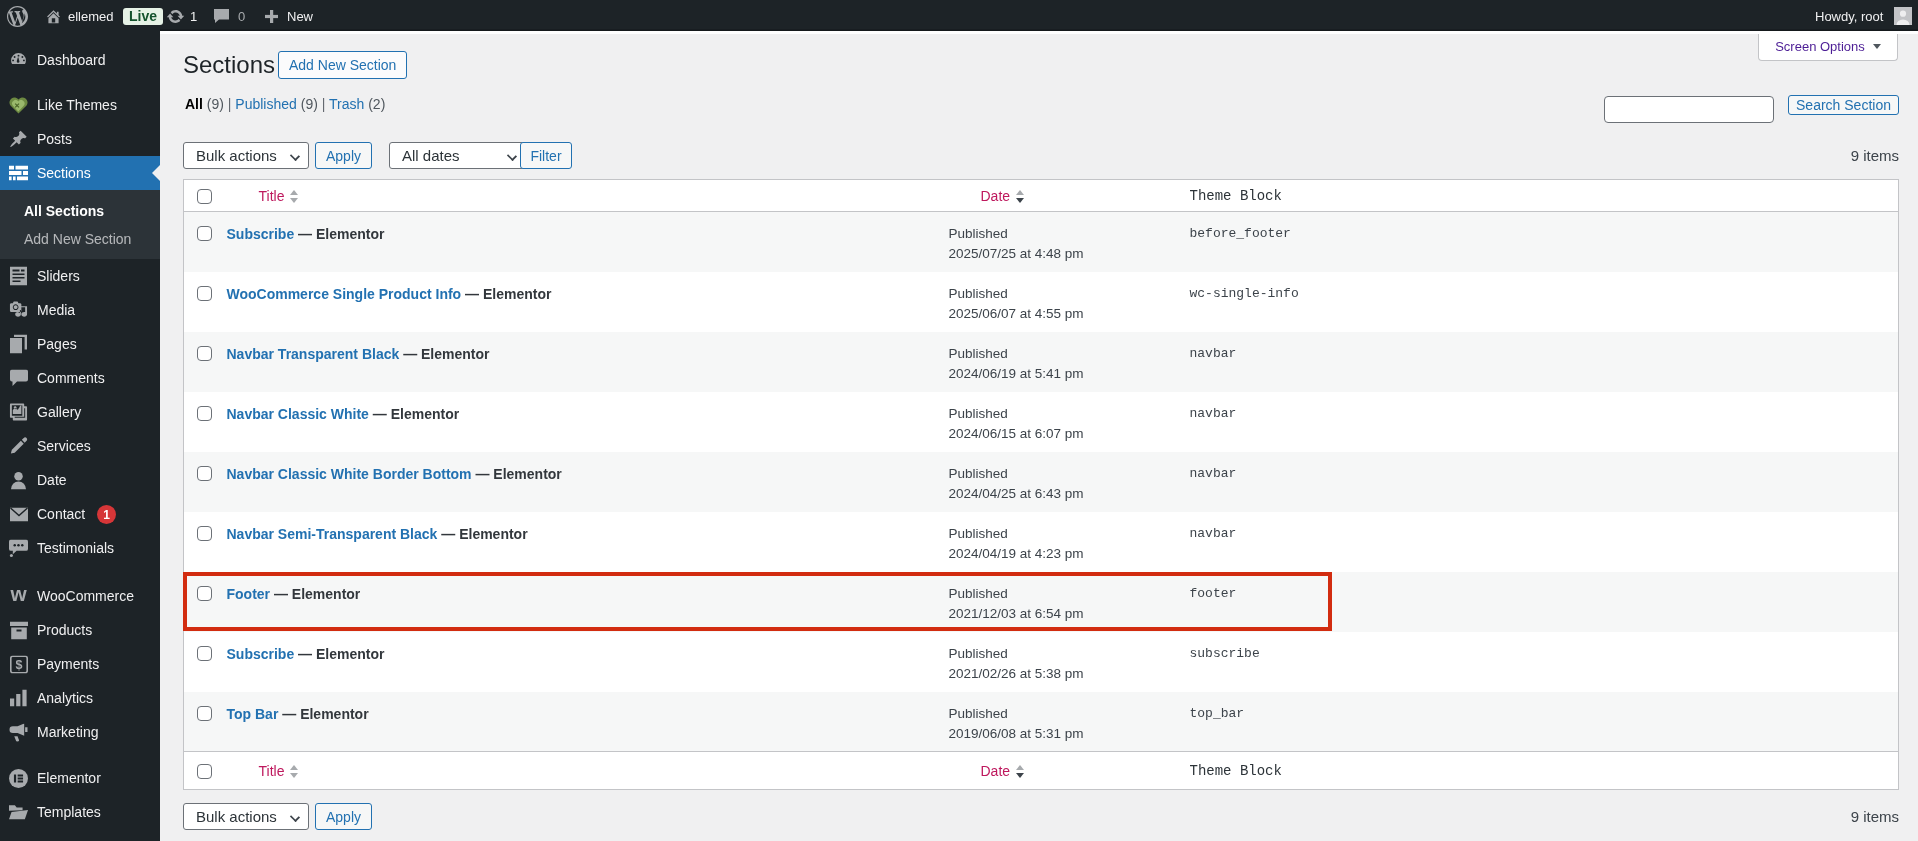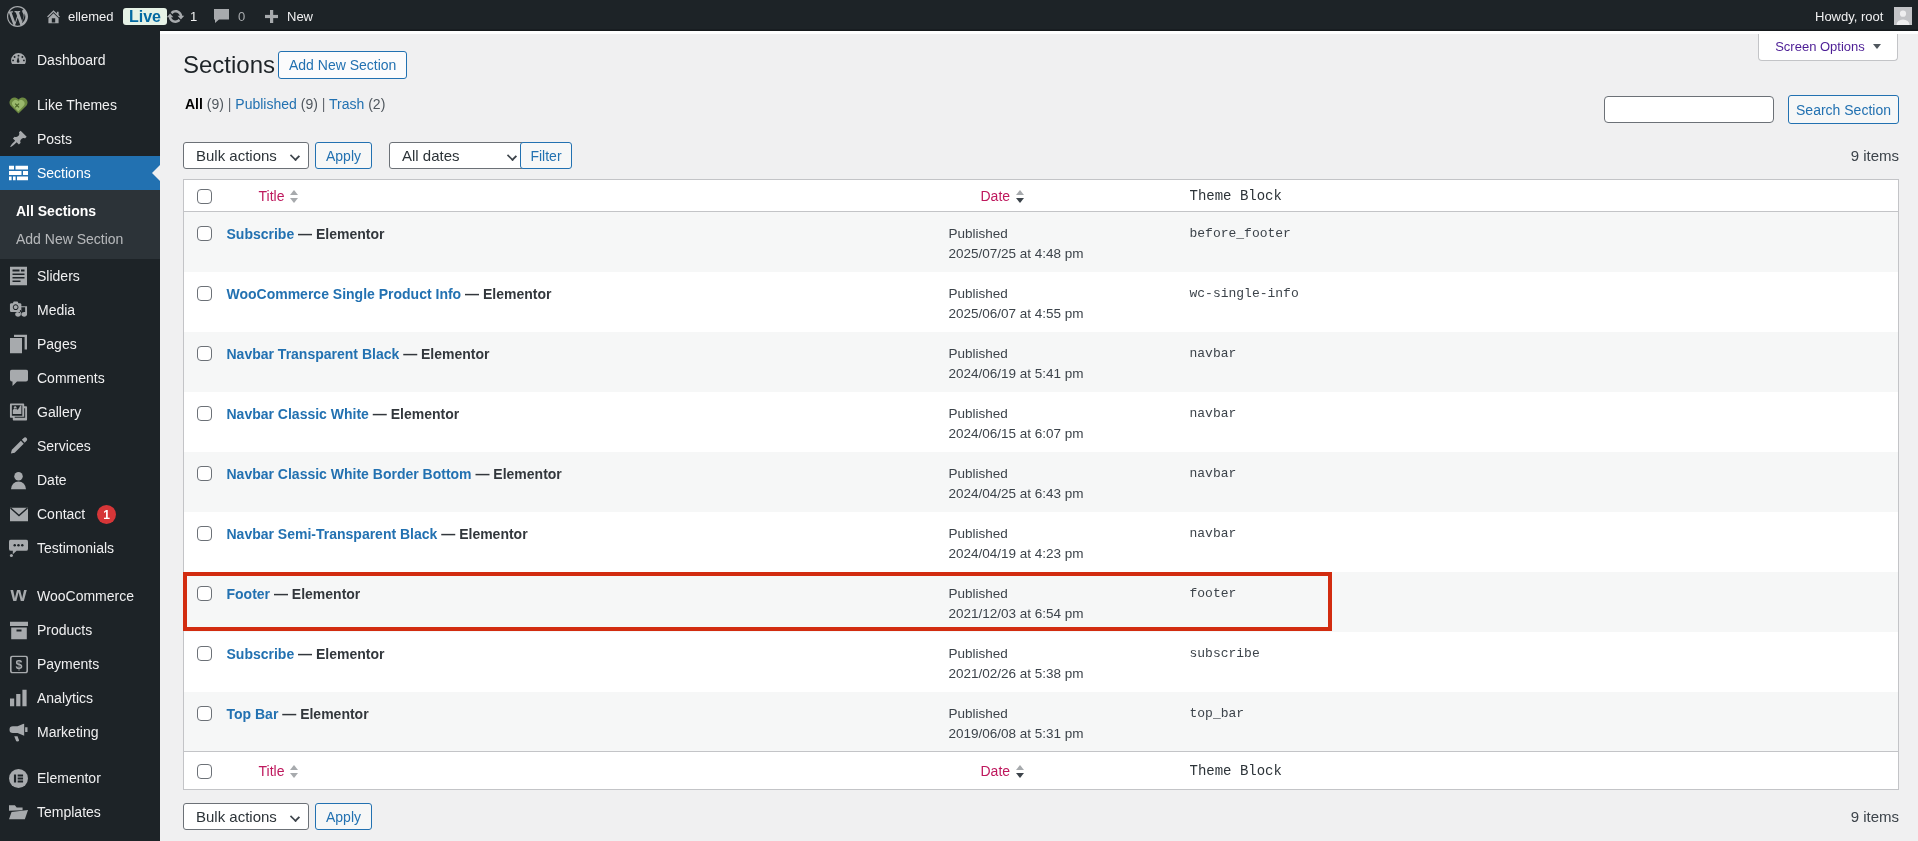--- a/index.html
+++ b/index.html
@@ -5,33 +5,33 @@
 * { margin:0; padding:0; box-sizing:border-box; }
 html,body { width:1918px; height:841px; overflow:hidden; }
 body { font-family:"Liberation Sans", sans-serif; background:#f0f0f1; position:relative; }
 
 
 #adminbar { position:absolute; left:0; top:0; width:1918px; height:32px; background:#1d2327; color:#f0f0f1; font-size:13px; z-index:50; }
 .ab-item { position:absolute; top:0; height:32px; display:flex; align-items:center; color:#f0f0f1; }
 
 
 
-.live-badge { background:#e6f2e6; color:#0369a1; font-weight:bold; font-size:16px; padding:1px 6px; border-radius:3px; line-height:15px; }
+.live-badge { background:#e6f2e6; color:#14532d; font-weight:bold; font-size:14px; padding:1px 6px; border-radius:3px; line-height:15px; }
 
 
 #menu { position:absolute; left:0; top:32px; width:160px; height:809px; background:#1d2327; color:#f0f0f1; font-size:14px; }
 .mi { height:34px; display:flex; align-items:center; position:relative; }
 .mi .mico { position:absolute; left:9px; top:50%; transform:translateY(-50%); width:19px; height:19px; display:flex; align-items:center; justify-content:center; color:#a7aaad; }
 .mi .mtxt { position:absolute; left:37px; top:50%; transform:translateY(-50%); white-space:nowrap; }
 .msep { height:11px; }
 .mi.cur { background:#2271b1; }
 .mi.cur .mtxt { color:#fff; }
 .mi.cur .mico { color:#fff; }
 .mi.cur:after { content:""; position:absolute; right:0; top:50%; margin-top:-8px; border-style:solid; border-width:8px 8px 8px 0; border-color:transparent #f0f0f1 transparent transparent; }
-#submenu { background:#2c3338; padding:7px 4px 6px; }
+#submenu { background:#2c3338; padding:7px 12px 6px; }
 .smi { height:28px; line-height:28px; padding-left:12px; color:rgba(240,240,241,.7); font-size:14px; }
 .smi.cur { color:#fff; font-weight:bold; }
 
 
 #main { position:absolute; left:160px; top:32px; width:1758px; height:809px; background:#f0f0f1; }
 #screenopts { position:absolute; right:20px; top:0; width:140px; height:29px; background:#fff; border:1px solid #c3c4c7; border-top:none; border-radius:0 0 4px 4px; color:#4c1d95; font-size:13px; display:flex; align-items:center; justify-content:center; }
 #screenopts .caret { margin-left:8px; width:0; height:0; border-left:4.5px solid transparent; border-right:4.5px solid transparent; border-top:5.5px solid #50575e; }
 
 h1 { position:absolute; left:23px; top:19px; font-size:24px; font-weight:400; color:#1d2327; line-height:28px; }
 #addnew { position:absolute; left:118px; top:19px; height:28px; padding:0 10px; background:#fbfbfc; border:1px solid #2271b1; border-radius:3px; color:#2271b1; font-size:14px; line-height:27px; }
@@ -40,21 +40,21 @@
 #subsub .cnt { color:#50575e; }
 #subsub a { color:#2271b1; text-decoration:none; }
 #subsub b { color:#000; font-weight:bold; }
 
 
 .wpselect { position:absolute; height:27px; background:#fff; border:1px solid #6c7177; border-radius:3px; font-size:15px; color:#2c3338; line-height:25px; padding-left:12px; }
 .wpselect .chev { position:absolute; right:9px; top:9px; width:8px; height:8px; border-right:2px solid #3c434a; border-bottom:2px solid #3c434a; transform:rotate(45deg) scale(1,.8); }
 .btn2 { position:absolute; height:27px; background:#f6f7f7; border:1px solid #2271b1; border-radius:3px; color:#2271b1; font-size:14px; display:flex; align-items:center; justify-content:center; }
 
 #searchbox { position:absolute; right:144px; top:64px; width:170px; height:27px; background:#fff; border:1px solid #6c7177; border-radius:4px; }
-#searchbtn { right:19px; top:63px; width:111px; height:29px; }
+#searchbtn { right:19px; top:63px; width:111px; height:20px; }
 #items-top { position:absolute; right:19px; top:115px; font-size:15px; color:#3c434a; }
 #items-bot { position:absolute; right:19px; top:776px; font-size:15px; color:#3c434a; }
 
 
 #listtable { position:absolute; left:23px; top:147px; width:1716px; border-collapse:collapse; background:#fff; border:1px solid #c3c4c7; font-size:13px; }
 #listtable th, #listtable td { text-align:left; vertical-align:top; font-weight:normal; }
 #listtable thead th, #listtable tfoot th { height:32px; vertical-align:middle; color:#2c3338; font-size:14px; }
 #listtable tfoot th { height:38px; border-top:1px solid #c3c4c7; }
 #listtable thead th { border-bottom:1px solid #c3c4c7; }
 tr.alt td { background:#f6f7f7; }

